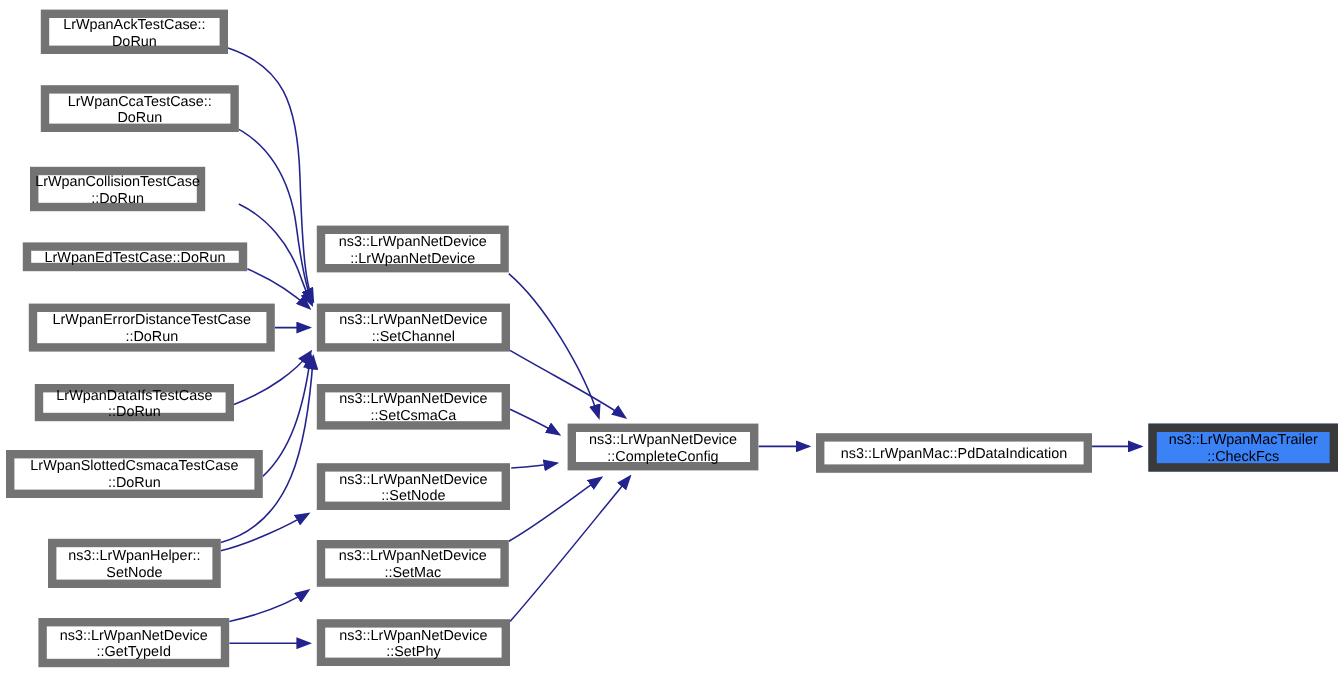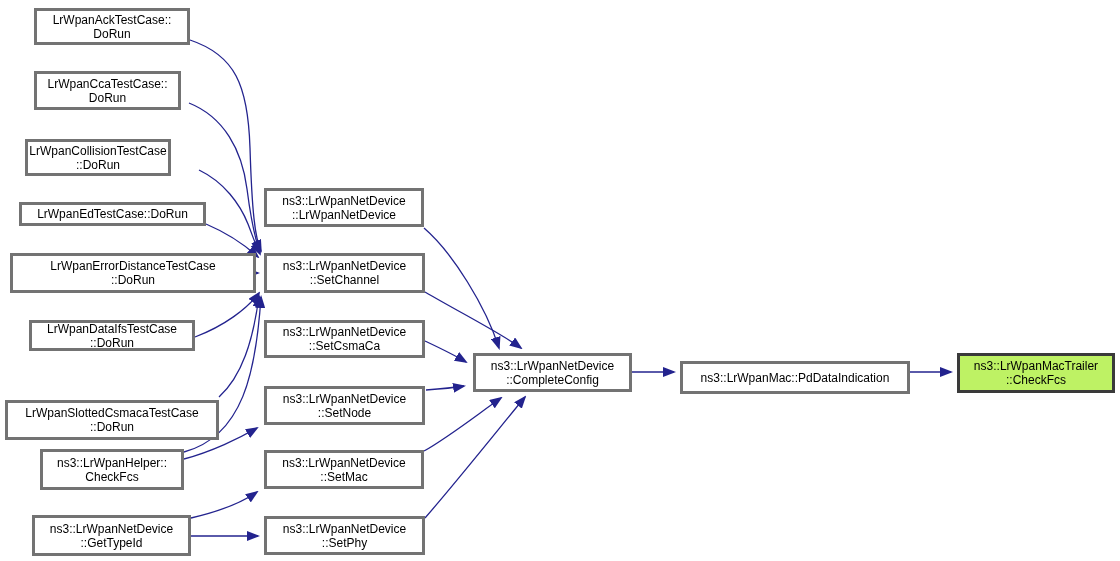--- a/index.html
+++ b/index.html
@@ -3,21 +3,21 @@
 <meta charset="utf-8">
 <style>
   html,body{margin:0;padding:0;background:#ffffff;}
   .canvas{
     position:relative;width:1120px;height:561px;background:#ffffff;
     font-family:"Liberation Sans",sans-serif;overflow:hidden;
   }
   .edges{position:absolute;left:0;top:0;width:1120px;height:561px;}
   .node{
     position:absolute;box-sizing:border-box;
-    background:#ffffff;border:3px solid #737373;
+    background:#ffffff;border:7px solid #737373;
     display:flex;align-items:center;justify-content:center;
     text-align:center;font-size:12px;line-height:14px;color:#000000;
     white-space:pre-line;padding:1px 2px;cursor:pointer;
   }
   .node.single{line-height:12px;text-align:center;}
 </style>
 </head>
 <body>
 
 <div class="canvas">
@@ -47,39 +47,39 @@
       <path d="M424,451 C449,437 482,411 501,398" marker-end="url(#arrowhead)" stroke="#23238E"></path>
       <path d="M425,518 C459,479 505,421 525,397" marker-end="url(#arrowhead)" stroke="#23238E"></path>
       <path d="M632,372 L674,372" marker-end="url(#arrowhead)" stroke="#23238E"></path>
       <path d="M910,372 L951,372" marker-end="url(#arrowhead)" stroke="#23238E"></path>
     </g>
   </svg>
 
   <div class="node" style="left:34px;top:8px;width:156px;height:37px">LrWpanAckTestCase::
 DoRun</div>
 
-  <div class="node" style="left:34px;top:71px;width:147px;height:39px">LrWpanCcaTestCase::
+  <div class="node" style="left:34px;top:71px;width:165px;height:39px">LrWpanCcaTestCase::
 DoRun</div>
 
   <div class="node" style="left:25px;top:139px;width:146px;height:37px">LrWpanCollisionTestCase
 ::DoRun</div>
 
   <div class="node single" style="left:19px;top:202px;width:187px;height:24px">LrWpanEdTestCase::DoRun</div>
 
-  <div class="node" style="left:10px;top:253px;width:246px;height:40px">LrWpanErrorDistanceTestCase
+  <div class="node" style="left:24px;top:253px;width:205px;height:40px">LrWpanErrorDistanceTestCase
 ::DoRun</div>
 
   <div class="node" style="left:29px;top:320px;width:166px;height:31px">LrWpanDataIfsTestCase
 ::DoRun</div>
 
-  <div class="node" style="left:5px;top:400px;width:214px;height:40px">LrWpanSlottedCsmacaTestCase
+  <div class="node" style="left:5px;top:375px;width:214px;height:40px">LrWpanSlottedCsmacaTestCase
 ::DoRun</div>
 
   <div class="node" style="left:40px;top:449px;width:144px;height:41px">ns3::LrWpanHelper::
-CheckFcs</div>
+SetNode</div>
 
   <div class="node" style="left:32px;top:515px;width:159px;height:41px">ns3::LrWpanNetDevice
 ::GetTypeId</div>
 
   <div class="node" style="left:264px;top:188px;width:160px;height:39px">ns3::LrWpanNetDevice
 ::LrWpanNetDevice</div>
 
   <div class="node" style="left:264px;top:253px;width:161px;height:40px">ns3::LrWpanNetDevice
 ::SetChannel</div>
 
@@ -93,16 +93,16 @@
 ::SetMac</div>
 
   <div class="node" style="left:264px;top:516px;width:161px;height:39px">ns3::LrWpanNetDevice
 ::SetPhy</div>
 
   <div class="node" style="left:473px;top:353px;width:159px;height:39px">ns3::LrWpanNetDevice
 ::CompleteConfig</div>
 
   <div class="node single" style="left:680px;top:361px;width:230px;height:33px">ns3::LrWpanMac::PdDataIndication</div>
 
-  <div class="node" style="left: 957px; top: 353px; width: 158px; height: 40px; border-color: rgb(58, 58, 58); cursor: default; background: #bef264;">ns3::LrWpanMacTrailer
+  <div class="node" style="left: 957px; top: 353px; width: 158px; height: 40px; border-color: rgb(58, 58, 58); cursor: default; background: #3b82f6;">ns3::LrWpanMacTrailer
 ::CheckFcs</div>
 
 </div>
 
 </body></html>

